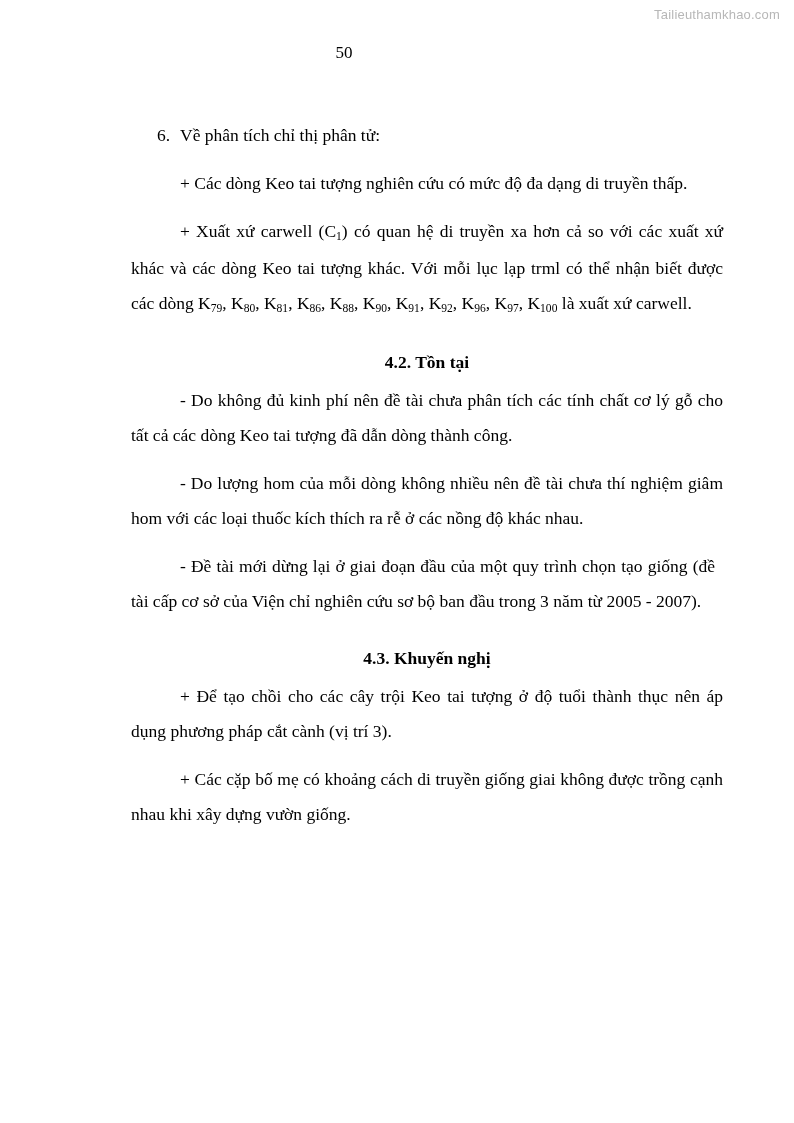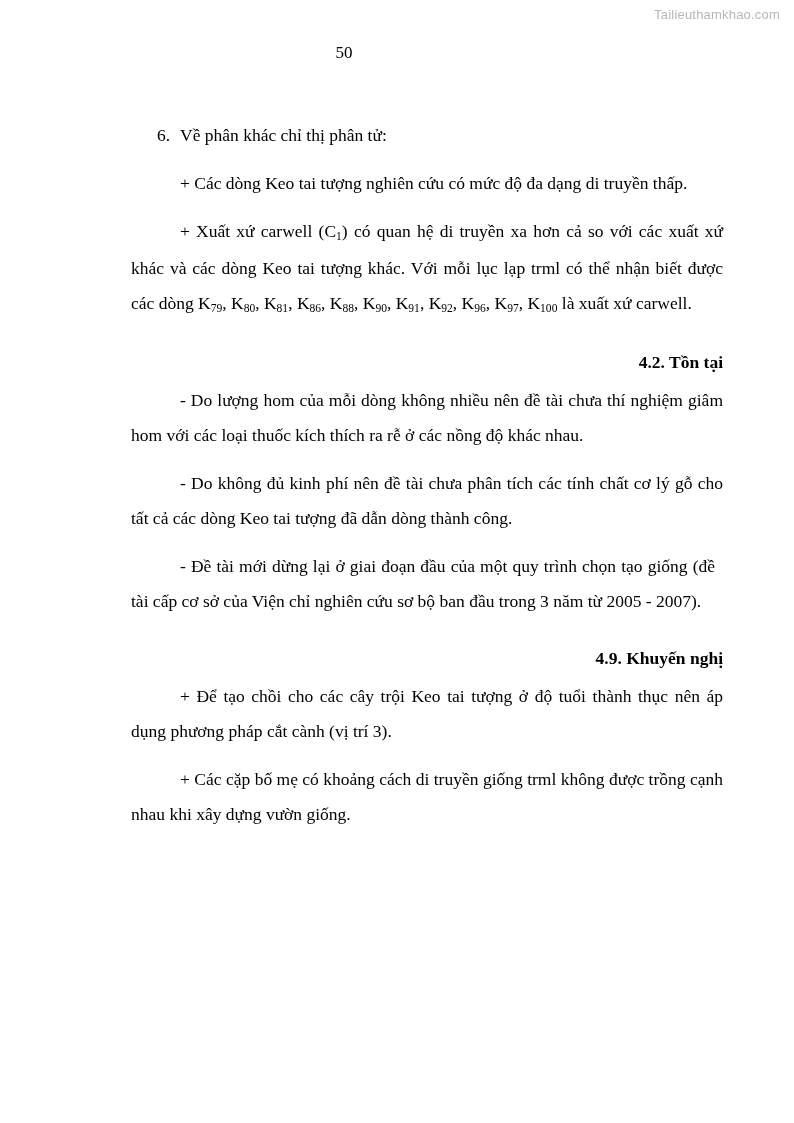--- a/index.html
+++ b/index.html
@@ -68,21 +68,21 @@
   
   .para-flat {
     text-indent: 49px;
     margin: 0 8px 13px 0;
   }
   .heading {
     font-size: 17.5px;
     line-height: 35px;
     font-weight: bold;
     margin: 0 0 3px 0;
-    text-align: right;
+    text-align: center;
   }
   .spacer-sm { height: 9px; }
   sub {
     font-size: 0.66em;
     vertical-align: baseline;
     position: relative;
     bottom: -0.28em;
   }
 </style>
 </head>
@@ -91,42 +91,42 @@
 <div class="page">
 
   <div class="watermark">Tailieuthamkhao.com</div>
 
   <div class="page-number">50</div>
 
   <div class="content">
 
     <p class="body-text list-item">
       <span class="marker">6.</span>
-      <span>Về phân khác chỉ thị phân tử:</span>
+      <span>Về phân tích chỉ thị phân tử:</span>
     </p>
 
     <p class="body-text para">+ Các dòng Keo tai tượng nghiên cứu có mức độ đa dạng di truyền thấp.</p>
 
     <p class="body-text para">
       <span>+ Xuất xứ carwell (C</span><sub>1</sub><span>) có quan hệ di truyền xa hơn cả so với các xuất xứ khác và các dòng Keo tai tượng khác. Với mỗi lục lạp trml có thể nhận biết được các dòng K</span><span><sub>79</sub>, K<sub>80</sub>, K<sub>81</sub>, K<sub>86</sub>, K<sub>88</sub>, K<sub>90</sub>, K<sub>91</sub>, K<sub>92</sub>, K<sub>96</sub>, K<sub>97</sub>, K<sub>100</sub></span><span> là xuất xứ  carwell.</span>
     </p>
 
     <div class="spacer-sm"></div>
 
     <h2 class="heading">4.2. Tồn tại</h2>
 
+    <p class="body-text para">- Do không đủ kinh phí nên đề tài chưa phân tích các tính chất cơ lý gỗ cho tất cả các dòng Keo tai tượng đã dẫn dòng thành công.</p>
+
     <p class="body-text para">- Do lượng hom của mỗi dòng không nhiều nên đề tài chưa thí nghiệm giâm hom với các loại thuốc kích thích ra rễ ở các nồng độ khác nhau.</p>
-
-    <p class="body-text para">- Do không đủ kinh phí nên đề tài chưa phân tích các tính chất cơ lý gỗ cho tất cả các dòng Keo tai tượng đã dẫn dòng thành công.</p>
 
     <p class="body-text para-flat">- Đề tài mới dừng lại ở giai đoạn đầu của một quy trình chọn tạo giống (đề tài cấp cơ sở của Viện chỉ nghiên cứu sơ bộ ban đầu trong 3 năm từ 2005 - 2007).</p>
 
     <div class="spacer-sm"></div>
 
-    <h2 class="heading">4.9. Khuyến nghị</h2>
+    <h2 class="heading">4.3. Khuyến nghị</h2>
 
     <p class="body-text para">+ Để tạo chồi cho các cây trội Keo tai tượng ở độ tuổi thành thục nên áp dụng phương pháp cắt cành (vị trí 3).</p>
 
 
-    <p class="body-text para">+ Các cặp bố mẹ có khoảng cách di truyền giống trml không được trồng cạnh nhau khi xây dựng vườn giống.</p>
+    <p class="body-text para">+ Các cặp bố mẹ có khoảng cách di truyền giống giai không được trồng cạnh nhau khi xây dựng vườn giống.</p>
 
   </div>
 </div>
 
 </body></html>

